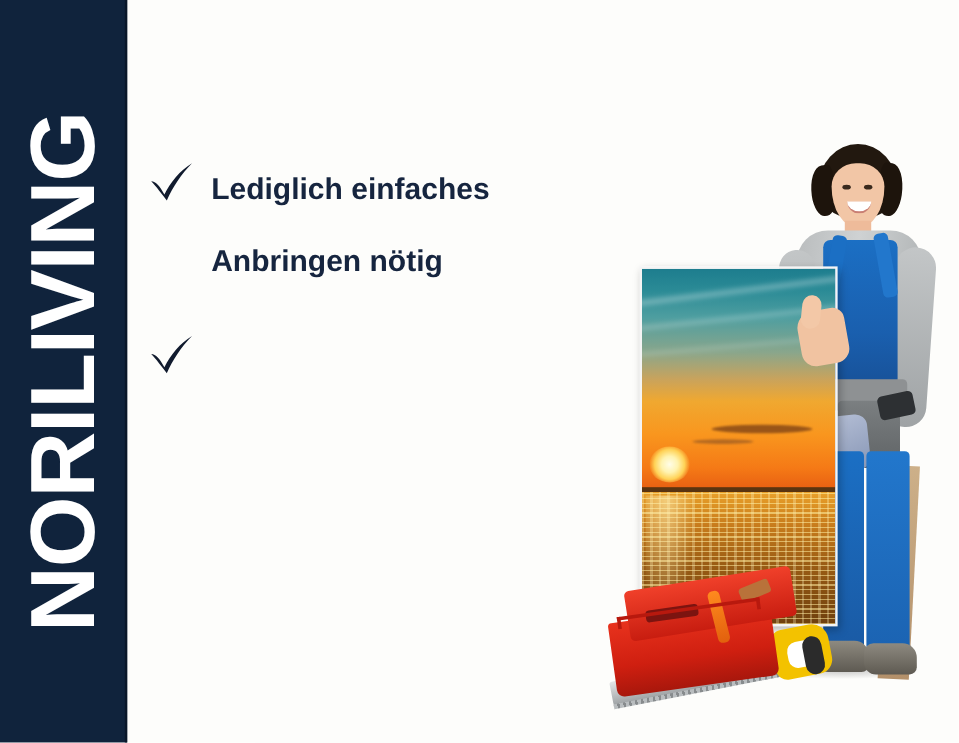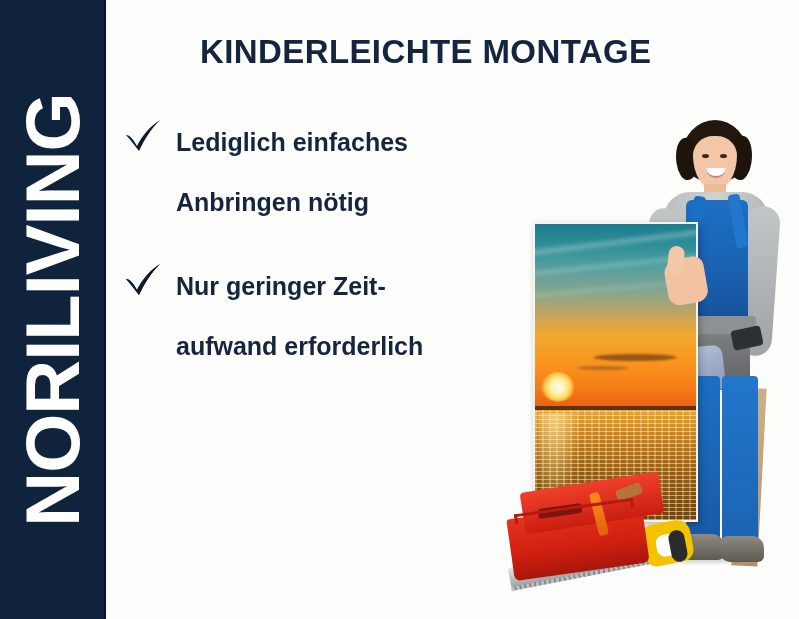--- a/index.html
+++ b/index.html
@@ -44,21 +44,21 @@
     font-size:33px;
     font-weight:bold;
     color:#16253f;
     letter-spacing:0.4px;
     white-space:nowrap;
   }
 
   
   .benefits {
     position:absolute;
-    left:124px; top:112px;
+    left:124px; top:128px;
     width:400px;
   }
   .benefit {
     position:relative;
     padding-left:52px;
     margin-bottom:24px;
   }
   .benefit .tick {
     position:absolute;
     left:0; top:6px;
@@ -326,21 +326,20 @@
 </head>
 <body>
 
 <div id="canvas-root">
 
   <div class="brand-bar">
     <div class="edge"></div>
     <div class="brand-name">NORILIVING</div>
   </div>
 
-  <div class="headline">KINDERLEICHTE MONTAGE</div>
 
   <div class="benefits">
 
     <div class="benefit">
       <span class="tick">
         <svg viewBox="0 0 38 34" xmlns="http://www.w3.org/2000/svg">
           <path d="M2 17 C6 17 9 21 13 28 C18 18 26 8 36 2 C27 11 20 22 15 33 C11 28 6 21 2 17 Z" fill="#111b2e"></path>
         </svg>
       </span>
       <div class="benefit-line">Lediglich einfaches</div>
@@ -348,29 +347,20 @@
     </div>
 
     <div class="benefit">
       <span class="tick">
         <svg viewBox="0 0 38 34" xmlns="http://www.w3.org/2000/svg">
           <path d="M2 17 C6 17 9 21 13 28 C18 18 26 8 36 2 C27 11 20 22 15 33 C11 28 6 21 2 17 Z" fill="#111b2e"></path>
         </svg>
       </span>
     </div>
 
-    <div class="benefit">
-      <span class="tick">
-        <svg viewBox="0 0 38 34" xmlns="http://www.w3.org/2000/svg">
-          <path d="M2 17 C6 17 9 21 13 28 C18 18 26 8 36 2 C27 11 20 22 15 33 C11 28 6 21 2 17 Z" fill="#111b2e"></path>
-        </svg>
-      </span>
-      <div class="benefit-line">Nur geringer Zeit-</div>
-      <div class="benefit-line">aufwand erforderlich</div>
-    </div>
 
   </div>
 
   <div class="photo">
 
     <div class="ground-shadow"></div>
     <div class="board"></div>
 
     <div class="person">
       <div class="p-hair"></div>

